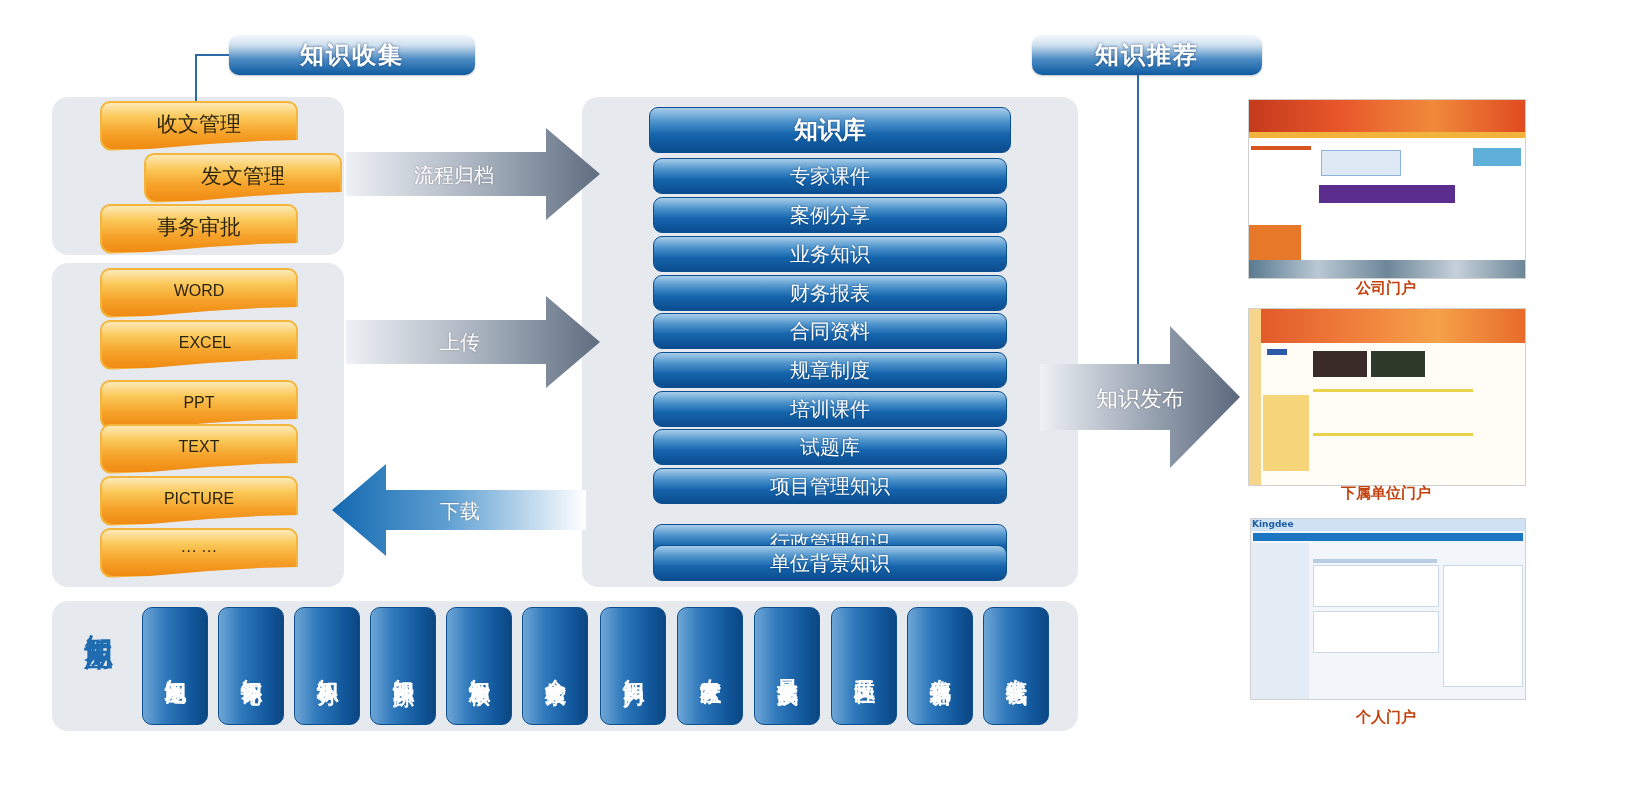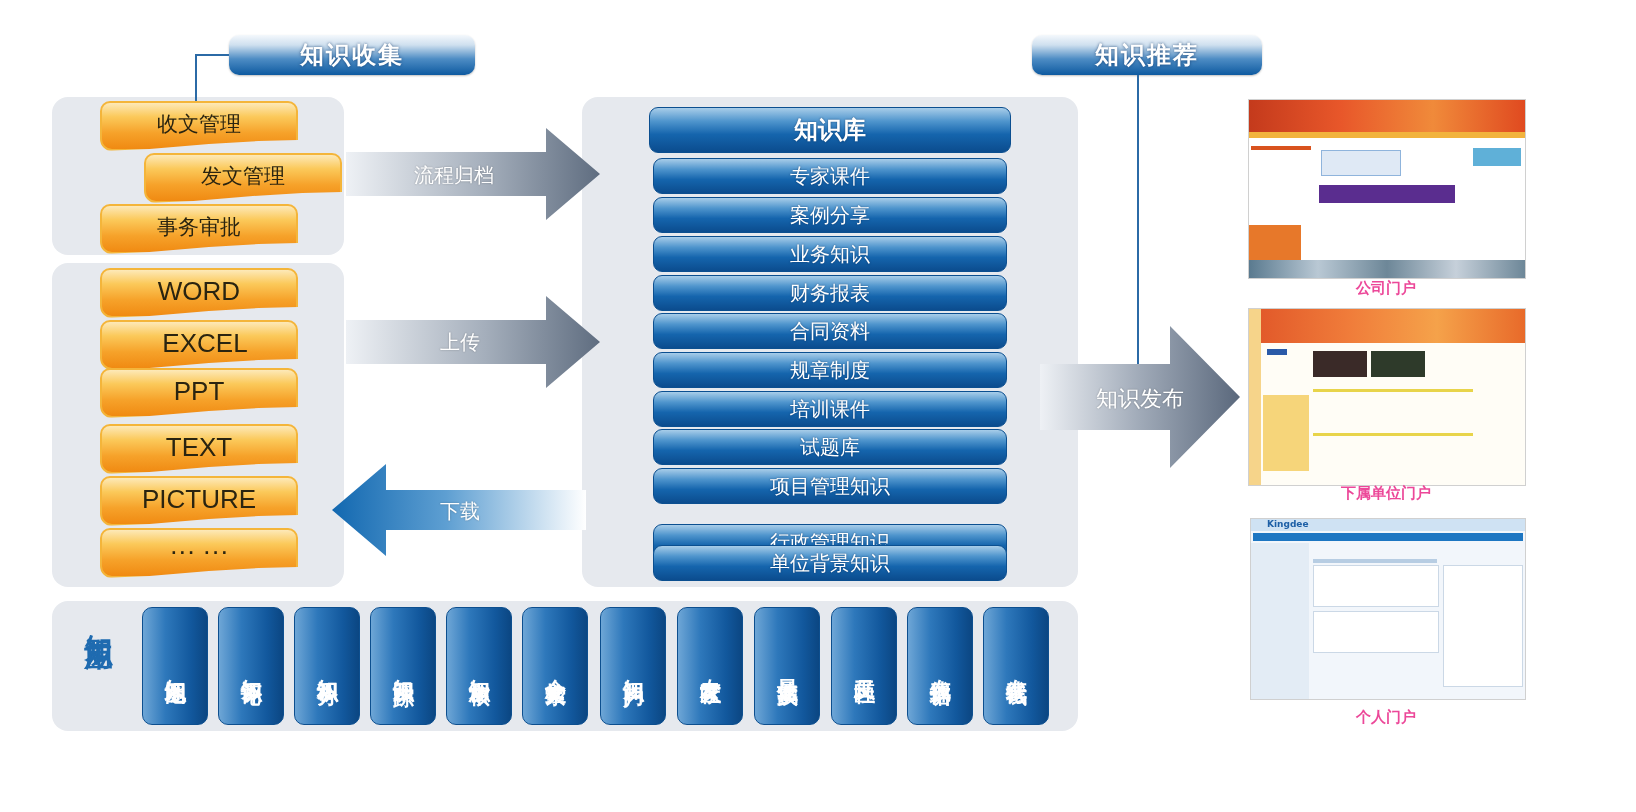--- a/index.html
+++ b/index.html
@@ -18,42 +18,42 @@
     box-shadow:0 1px 2px rgba(0,0,0,0.25); }
 
   .connector { position:absolute; background:#2b6aa6; }
 
   
   .orange-item { position:absolute; left:100px; width:198px; height:50px;
     background:linear-gradient(to bottom,#fde9b8 0%,#fbc95a 30%,#f6a22a 65%,#f08a12 100%);
     border:2px solid #f4b53a; border-radius:10px 10px 4px 12px;
     clip-path:polygon(0 0,100% 0,100% 78%,80% 80%,55% 86%,25% 96%,0 100%);
     color:#2a2410; font-size:21px; text-align:center; line-height:42px; box-sizing:border-box; }
-  .orange-item.latin { font-family:"Liberation Sans", sans-serif; font-size:26px; }
+  .orange-item.latin { font-family:"Liberation Sans", sans-serif; font-size:16px; }
 
   
   .kb-bar { position:absolute; left:653px; width:354px; height:36px; border-radius:9px;
     background:linear-gradient(to bottom,#a8cde9 0%,#4f95cd 30%,#1565ad 60%,#0b4c8e 100%);
     border:1px solid #0b4f90; color:#fff; font-size:20px; text-align:center; line-height:34px;
     box-sizing:border-box; text-shadow:0 0 2px rgba(0,30,70,0.6); }
   .kb-title { left:649px; width:362px; height:46px; line-height:44px; font-size:24px; font-weight:bold; }
 
   
   .app-tile { position:absolute; top:607px; width:66px; height:118px; border-radius:10px;
     background:linear-gradient(to right,#6ea6d6 0%,#2e78bb 35%,#12589d 75%,#0b4682 100%);
     color:#fff; font-size:21px; font-weight:bold; box-sizing:border-box; border:1px solid #0d4f8f;
     display:flex; align-items:center; justify-content:center; }
   .app-tile span { writing-mode:vertical-rl; text-orientation:upright; letter-spacing:2px; line-height:1; }
   .app-label { position:absolute; left:76px; top:612px; width:36px; color:#1f6bb0; font-size:28px;
     font-weight:bold; writing-mode:vertical-rl; text-orientation:upright; letter-spacing:3px; line-height:1; }
 
   .arrow-label { position:absolute; color:#ffffff; font-size:20px; text-shadow:0 0 2px rgba(0,0,0,0.3); }
 
   .portal-thumb { position:absolute; border:1px solid #d0d0d0; overflow:hidden; }
-  .portal-caption { position:absolute; width:280px; text-align:center; font-size:15px; color:#ec4899; font-weight:bold; }
+  .portal-caption { position:absolute; width:280px; text-align:center; font-size:15px; color:#c2410c; font-weight:bold; }
 </style>
 </head>
 <body>
 
 <div class="panel" style="left:52px;top:97px;width:292px;height:158px;"></div>
 <div class="panel" style="left:52px;top:263px;width:292px;height:324px;"></div>
 <div class="panel" style="left:582px;top:97px;width:496px;height:490px;"></div>
 <div class="panel" style="left:52px;top:601px;width:1026px;height:130px;"></div>
 
 <div class="section-tab" style="left:229px;top:35px;width:246px;">知识收集</div>
@@ -62,21 +62,21 @@
 
 <div class="section-tab" style="left:1032px;top:35px;width:230px;">知识推荐</div>
 <div class="connector" style="left:1137px;top:75px;width:2px;height:296px;"></div>
 
 <div class="orange-item" style="top:101px;">收文管理</div>
 <div class="orange-item" style="top:153px;margin-left:44px;">发文管理</div>
 <div class="orange-item" style="top:204px;">事务审批</div>
 
 <div class="orange-item latin" style="top:268px;">WORD</div>
 <div class="orange-item latin" style="top:320px;padding-left:12px;">EXCEL</div>
-<div class="orange-item latin" style="top:368px;text-align:center;">PPT</div>
+<div class="orange-item latin" style="top:380px;text-align:center;">PPT</div>
 <div class="orange-item latin" style="top:424px;">TEXT</div>
 <div class="orange-item latin" style="top:476px;">PICTURE</div>
 <div class="orange-item latin" style="top:528px;">··· ···</div>
 
 <svg class="abs" style="left:346px;top:128px;" width="254" height="92" viewBox="0 0 254 92">
   <defs>
     <linearGradient id="gArrowR" x1="0" x2="1" y1="0" y2="0">
       <stop offset="0" stop-color="#eef1f5"></stop>
       <stop offset="0.55" stop-color="#a4aebb"></stop>
       <stop offset="1" stop-color="#5f6d80"></stop>
@@ -192,21 +192,21 @@
   <div style="position:absolute;left:64px;top:42px;width:54px;height:26px;background:#3a2a28;"></div>
   <div style="position:absolute;left:122px;top:42px;width:54px;height:26px;background:#2e3a2a;"></div>
   <div style="position:absolute;left:14px;top:86px;width:46px;height:76px;background:#f6d57a;"></div>
   <div style="position:absolute;left:64px;top:80px;width:160px;height:3px;background:#e8d44a;"></div>
   <div style="position:absolute;left:64px;top:124px;width:160px;height:3px;background:#e8d44a;"></div>
 </div>
 <div class="portal-caption" style="left:1246px;top:484px;">下属单位门户</div>
 
 <div class="portal-thumb" style="left:1250px;top:518px;width:274px;height:180px;background:#f2f6fb;">
   <div style="position:absolute;left:0;top:0;width:100%;height:12px;background:#cfe2f3;"></div>
-  <div style="position:absolute;left:16px;top:0;font-size:9px;font-weight:bold;color:#1d5fa6;">Kingdee</div>
+  <div style="position:absolute;left:1px;top:0;font-size:9px;font-weight:bold;color:#1d5fa6;">Kingdee</div>
   <div style="position:absolute;left:2px;top:14px;width:270px;height:8px;background:#1d76c2;"></div>
   <div style="position:absolute;left:0;top:24px;width:58px;height:156px;background:#e3ecf5;"></div>
   <div style="position:absolute;left:62px;top:40px;width:124px;height:4px;background:#b7cde3;"></div>
   <div style="position:absolute;left:62px;top:46px;width:124px;height:40px;background:#ffffff;border:1px solid #cbd8e6;"></div>
   <div style="position:absolute;left:62px;top:92px;width:124px;height:40px;background:#ffffff;border:1px solid #cbd8e6;"></div>
   <div style="position:absolute;left:192px;top:46px;width:78px;height:120px;background:#ffffff;border:1px solid #cbd8e6;"></div>
 </div>
 <div class="portal-caption" style="left:1246px;top:708px;">个人门户</div>
 
 </body></html>

